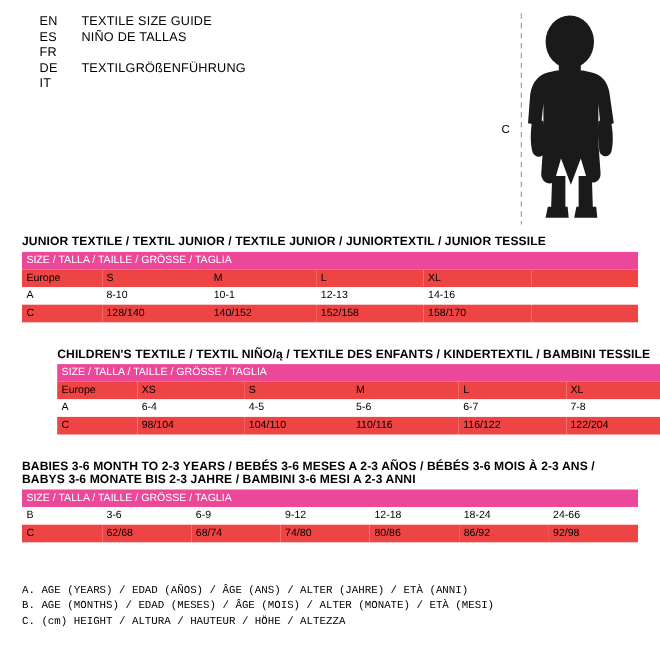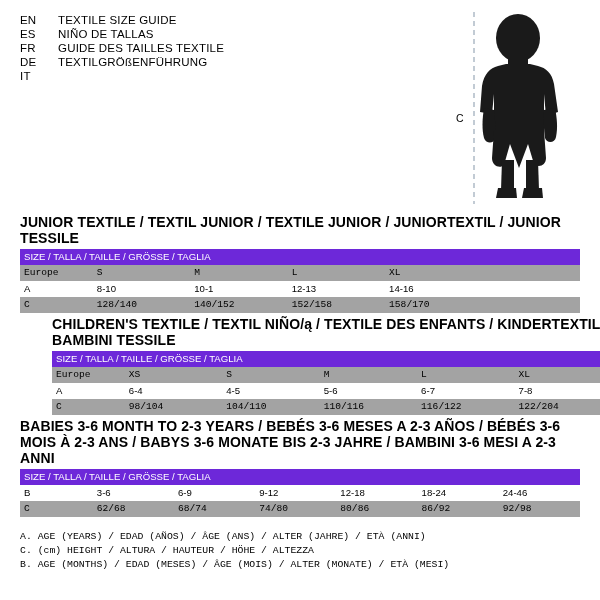--- a/index.html
+++ b/index.html
@@ -20,20 +20,21 @@
   .header {
     position: absolute;
     top: 14px;
     left: 20px;
     width: 420px;
   }
   .lang-row {
     display: flex;
     align-items: center;
     margin-bottom: 2px;
+    margin-left: 16px;
   }
   .lang-code {
     width: 38px;
     font-size: 11.5px;
     letter-spacing: 0.2px;
   }
   .lang-title {
     font-size: 11.5px;
     letter-spacing: 0.2px;
   }
@@ -54,44 +55,43 @@
     font-size: 10.5px;
   }
 
   
   .section {
     position: absolute;
     left: 20px;
     width: 560px;
   }
   .section-title {
-    font-size: 14px;
+    font-size: 11px;
     font-weight: bold;
     margin-bottom: 3px;
     letter-spacing: 0.1px;
   }
   table {
     border-collapse: collapse;
     width: 100%;
     table-layout: fixed;
   }
   table td {
     font-size: 9.6px;
     padding: 2px 0 2px 4px;
     vertical-align: middle;
     line-height: 1.25;
   }
   tr.band-dark td {
-    background: #6d28d9;
+    background: #ec4899;
     color: #ffffff;
     font-size: 9.6px;
   }
   tr.band-light td {
-    background: #a3a3a3;
-    font-family: Liberation Mono, monospace;
+    background: #ef4444;
   }
   tr.band-white td {
     background: #ffffff;
   }
 
   
   .legend {
     position: absolute;
     left: 20px;
     width: 560px;
@@ -108,21 +108,20 @@
   <div class="lang-row">
     <span class="lang-code">EN</span>
     <span class="lang-title">TEXTILE SIZE GUIDE</span>
   </div>
   <div class="lang-row">
     <span class="lang-code">ES</span>
     <span class="lang-title">NIÑO DE TALLAS</span>
   </div>
   <div class="lang-row">
     <span class="lang-code">FR</span>
-    <span class="lang-title">GUIDE DES TAILLES TEXTILE</span>
   </div>
   <div class="lang-row">
     <span class="lang-code">DE</span>
     <span class="lang-title">TEXTILGRÖßENFÜHRUNG</span>
   </div>
   <div class="lang-row">
     <span class="lang-code">IT</span>
   </div>
 </div>
 
@@ -258,32 +257,32 @@
       <tr class="band-dark">
         <td colspan="7">SIZE / TALLA / TAILLE / GRÖSSE / TAGLIA</td>
       </tr>
       <tr class="band-white">
         <td>B</td>
         <td>3-6</td>
         <td>6-9</td>
         <td>9-12</td>
         <td>12-18</td>
         <td>18-24</td>
-        <td>24-46</td>
+        <td>24-66</td>
       </tr>
       <tr class="band-light">
         <td>C</td>
         <td>62/68</td>
         <td>68/74</td>
         <td>74/80</td>
         <td>80/86</td>
         <td>86/92</td>
         <td>92/98</td>
       </tr>
     </tbody>
   </table>
 </div>
 
 <div class="legend" style="top:530px;font-family:Liberation Mono, monospace;">
   <div>A. AGE (YEARS) / EDAD (AÑOS) / ÂGE (ANS) / ALTER (JAHRE) / ETÀ (ANNI)</div>
+  <div>B. AGE (MONTHS) / EDAD (MESES) / ÂGE (MOIS) / ALTER (MONATE) / ETÀ (MESI)</div>
   <div>C. (cm) HEIGHT / ALTURA / HAUTEUR / HÖHE / ALTEZZA</div>
-  <div>B. AGE (MONTHS) / EDAD (MESES) / ÂGE (MOIS) / ALTER (MONATE) / ETÀ (MESI)</div>
 </div>
 
 </body></html>

